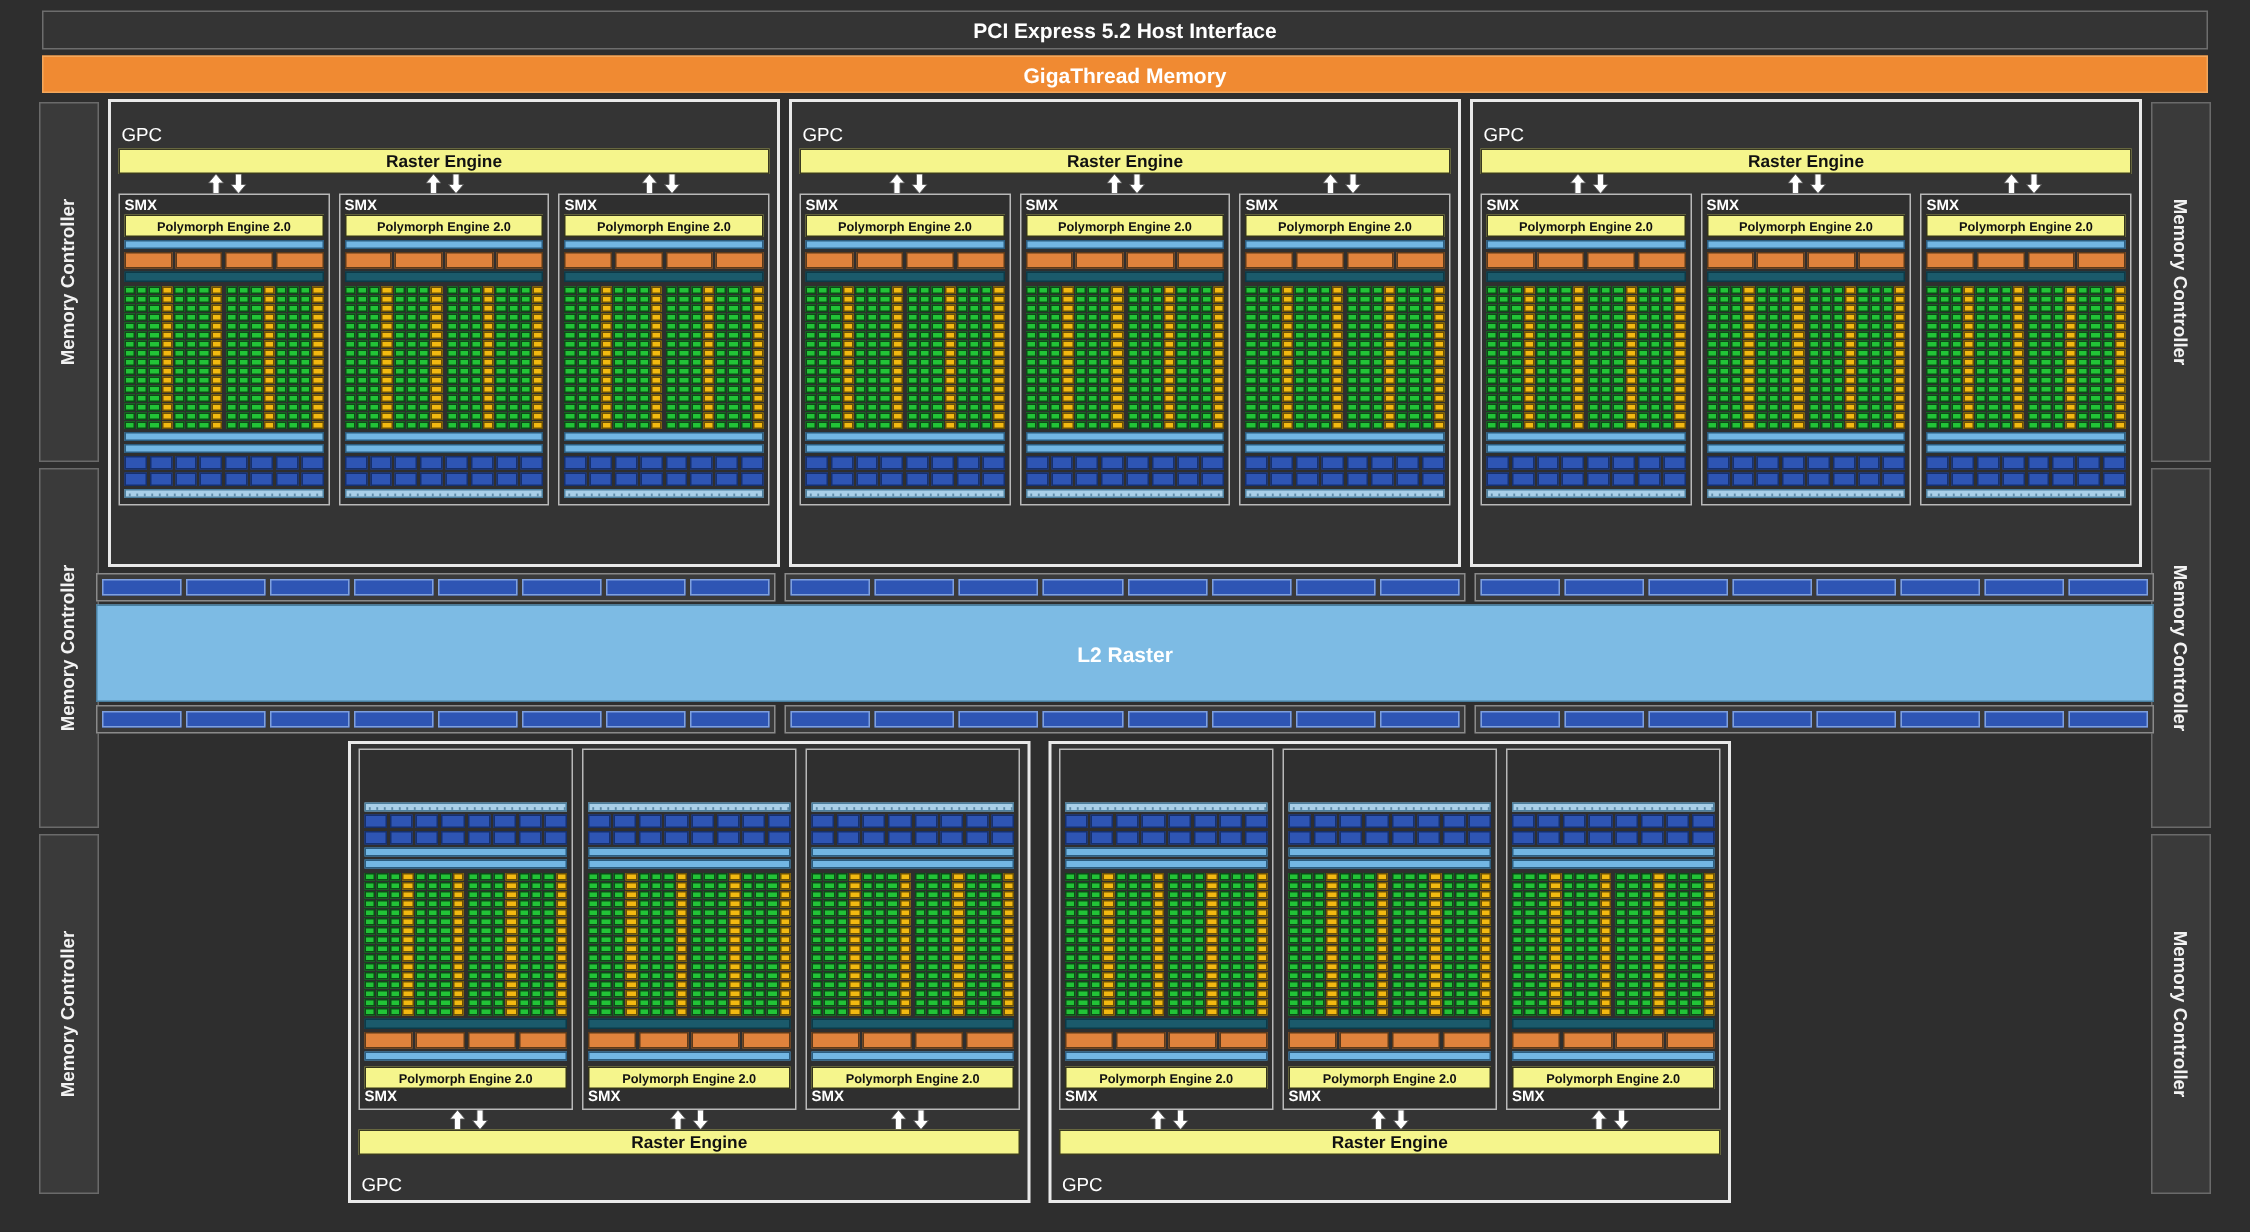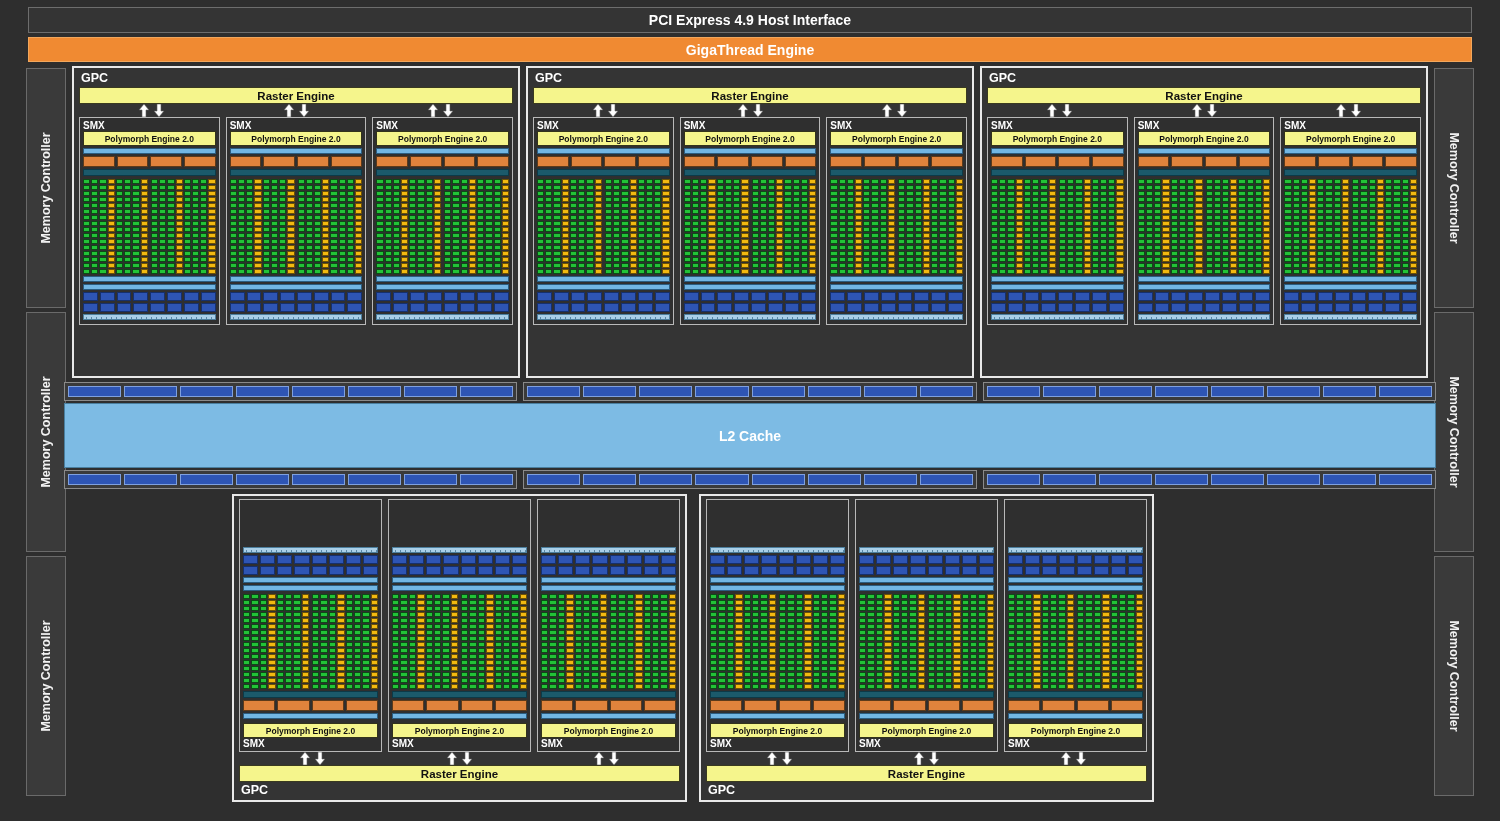--- a/index.html
+++ b/index.html
@@ -58,22 +58,22 @@
   }
   .gpc{
     box-sizing:border-box;
     background:#343434;
     border:2px solid #e9e9e9;
     position:relative;
     padding:3px;
   }
   #gpcRowTop .gpc{width:448px;height:312px;}
   .gpc-label{
-    color:#ffffff;font-size:12.5px;font-weight:bold;
-    padding:1px 0 2px 4px;line-height:13px;
+    color:#ffffff;font-size:12.5px;font-weight:normal;
+    padding:1px 0 2px 4px;line-height:13px;margin-top:12px;
   }
   .raster{
     background:#f5f58c;border:1px solid #3a3a20;
     height:17px;box-sizing:border-box;
     display:flex;align-items:center;justify-content:center;
     color:#111111;font-size:11.5px;font-weight:bold;
     margin:0 2px;
   }
   .arrowrow{
     display:flex;height:13px;margin:0 2px;
@@ -185,25 +185,25 @@
   .smx.flip{justify-content:flex-start;}
   .smx.flip .smx-label{order:9;}
   .smx.flip .poly{order:8;margin-bottom:0;margin-top:2px;}
 </style>
 </head>
 <body>
 
 <div id="chip">
 
   <div class="topbar" id="pcie">
-    <span>PCI Express 4.9 Host Interface</span>
+    <span>PCI Express 5.2 Host Interface</span>
   </div>
 
   <div class="topbar" id="gigathread">
-    <span>GigaThread Engine</span>
+    <span>GigaThread Memory</span>
   </div>
 
   <div class="mc left" id="mcL1">
     <span>Memory Controller</span>
   </div>
   <div class="mc left" id="mcL2">
     <span>Memory Controller</span>
   </div>
   <div class="mc left" id="mcL3">
     <span>Memory Controller</span>
@@ -3036,21 +3036,21 @@
         <i></i>
         <i></i>
         <i></i>
         <i></i>
         <i></i>
         <i></i>
       </div>
     </div>
 
   <div id="l2">
-    <span>L2 Cache</span>
+    <span>L2 Raster</span>
   </div>
 
   <div class="membarrow" id="membarBot">
       <div class="membargroup">
         <i></i>
         <i></i>
         <i></i>
         <i></i>
         <i></i>
         <i></i>

